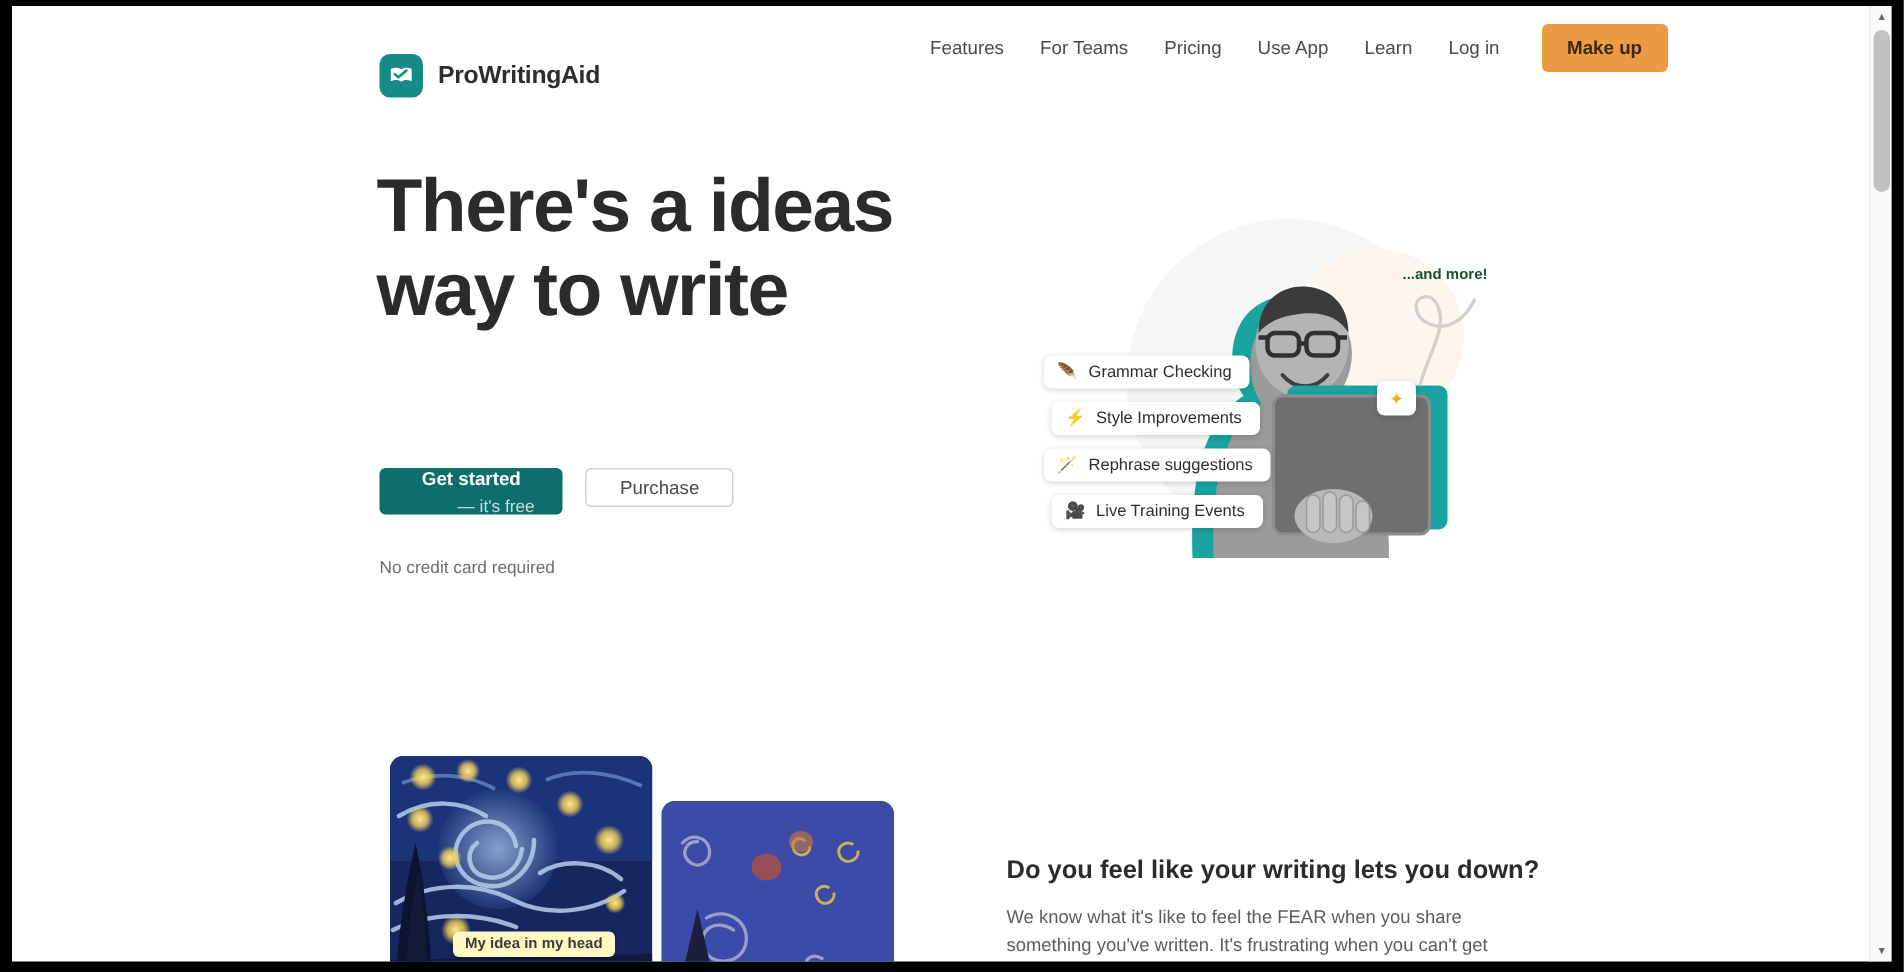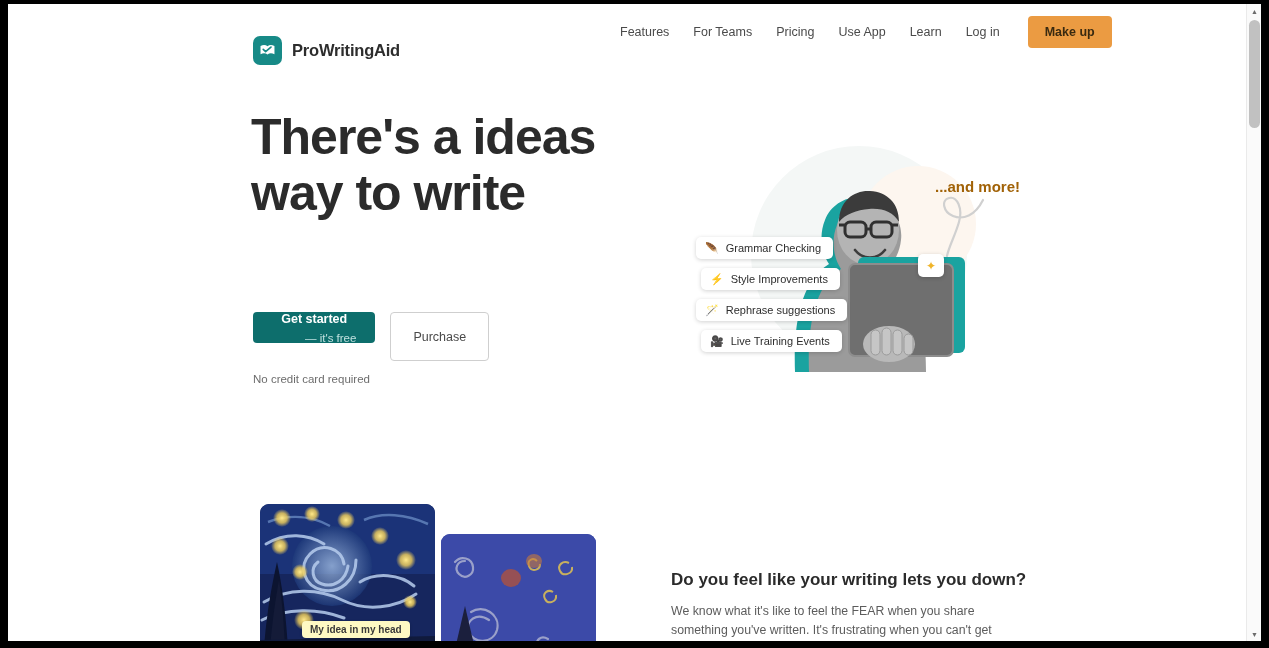--- a/index.html
+++ b/index.html
@@ -81,21 +81,21 @@
     background: #0d6e6c; color: #fff; border: none; border-radius: 4px;
     padding: 0 19px; height: 31px; cursor: pointer;
     display: flex; align-items: center; gap: 6px;
     font-family: "Liberation Sans", sans-serif;
     flex-direction: column;
   }
   #gs-main { font-size: 12.5px; font-weight: bold; }
   #gs-sub { font-size: 11.5px; color: #bfe0df; margin-left: 33px; }
   #purchase-btn {
     background: #fff; color: #4a4a4a; border: 1px solid #cfcfcf;
-    border-radius: 4px; padding: 0 22px; height: 49px; cursor: pointer;
+    border-radius: 4px; padding: 0 22px; height: 26px; cursor: pointer;
     font-size: 12.5px; font-family: "Liberation Sans", sans-serif;
   }
   #no-card {
     position: absolute; left: 245px; top: 369px;
     font-size: 11.5px; color: #6d6d6d;
   }
 
   
   #hero-art {
     position: absolute; left: 655px; top: 100px; width: 360px; height: 292px;
@@ -108,21 +108,21 @@
     padding: 0 12px 0 9px; white-space: nowrap;
   }
   .pill-label { font-size: 11px; color: #2d2d2d; }
   .pill-icon { font-size: 11px; line-height: 1; }
   #pill-0 { left: 33px; top: 133px; }
   #pill-1 { left: 38px; top: 164px; }
   #pill-2 { left: 33px; top: 195px; }
   #pill-3 { left: 38px; top: 226px; }
   #and-more {
     position: absolute; left: 272px; top: 74px;
-    font-size: 15px; font-weight: bold; color: #a16207; white-space: nowrap;
+    font-size: 10px; font-weight: bold; color: #14532d; white-space: nowrap;
   }
   #sparkle-chip {
     position: absolute; left: 255px; top: 150px;
     width: 26px; height: 23px; background: #fff; border-radius: 5px;
     box-shadow: 0 1px 4px rgba(0,0,0,0.18);
     display: flex; align-items: center; justify-content: center;
     font-size: 12px; color: #f0b429;
   }
 
   

